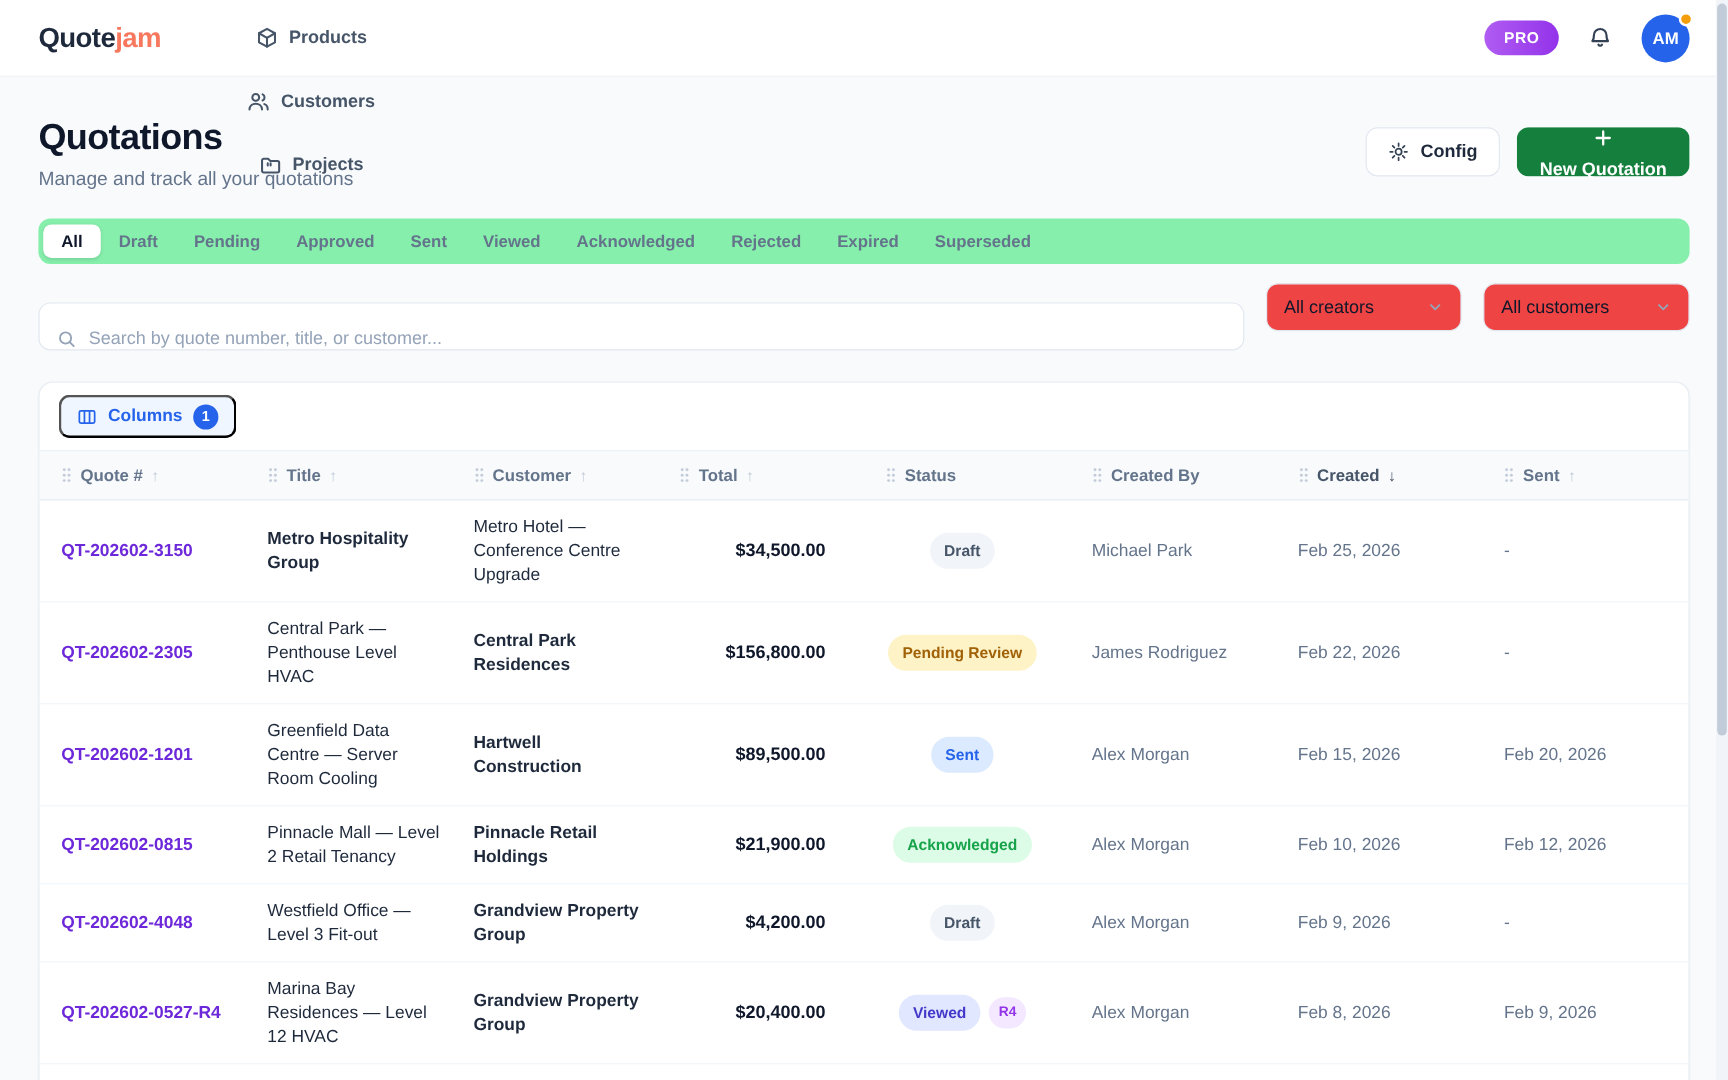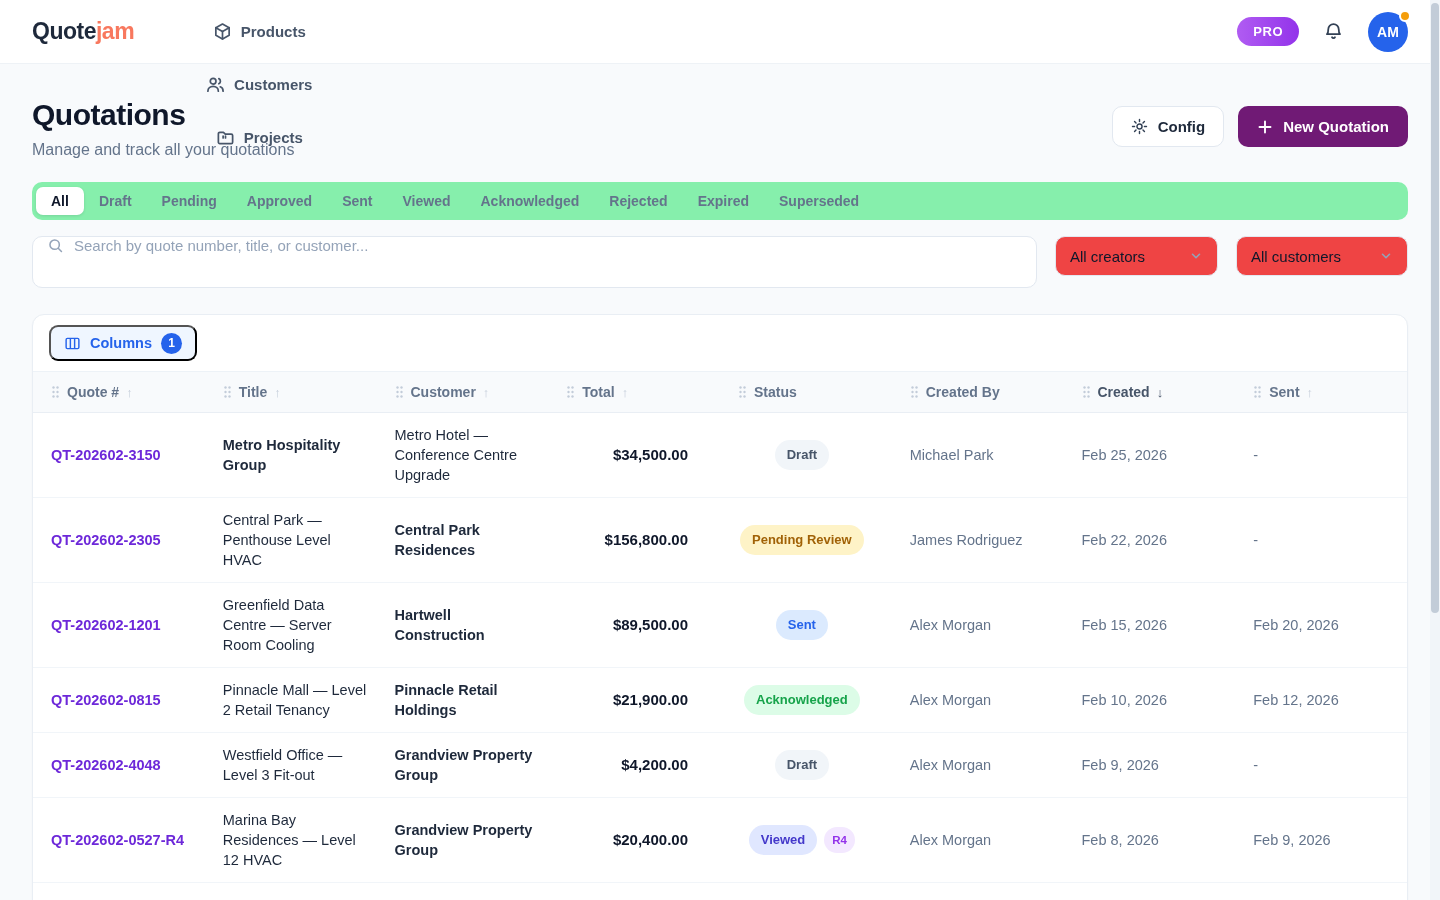--- a/index.html
+++ b/index.html
@@ -29,32 +29,32 @@
 
   
   .page { padding:0 32px; }
   .page-head { display:flex; justify-content:space-between; align-items:flex-start; margin-top:34px; }
   .page-title { font-size:30px; font-weight:800; color:#0F172A; letter-spacing:-0.5px; }
   .page-sub { margin-top:9px; font-size:16px; color:#64748B; }
   .head-actions { display:flex; gap:14px; margin-top:8px; }
   .btn { display:flex; align-items:center; gap:10px; height:41px; padding:0 18px;
     border-radius:10px; font-size:15px; font-weight:600; cursor:pointer; border:1px solid transparent; }
   .btn-secondary { background:#FFFFFF; border-color:#E2E8F0; color:#1E293B; }
-  .btn-primary { background:#701a75; color:#FFFFFF; }
+  .btn-primary { background:#15803d; color:#FFFFFF;flex-direction:column; }
 
   
   .tabs { margin-top:23px; background:#86efac; border-radius:10px; padding:4px;
     display:flex; align-items:center; height:38px; }
   .tab { padding:6px 15px; font-size:14px; font-weight:600; color:#64748B; border-radius:7px; cursor:pointer; }
   .tab.active { background:#FFFFFF; color:#0F172A; box-shadow:0 1px 3px rgba(15,23,42,0.12); }
 
   
   .filter-row { margin-top:16px; display:flex; gap:18px; }
-  .search-box { flex:1; height:52px; background:#FFFFFF; border:1px solid #E2E8F0; border-radius:10px;
-    display:flex; align-items:flex-start; padding:0 14px; gap:10px; }
+  .search-box { flex:1; height:40px; background:#FFFFFF; border:1px solid #E2E8F0; border-radius:10px;
+    display:flex; align-items:flex-end; padding:0 14px; gap:10px;margin-top:16px; }
   .search-box input { border:none; outline:none; flex:1; font-size:15px; color:#1E293B;
     font-family:"Liberation Sans","DejaVu Sans",sans-serif; background:transparent; }
   .search-box input::placeholder { color:#94A3B8; }
   .select { width:163px; height:40px; background:#ef4444; border:1px solid #E2E8F0; border-radius:10px;
     display:flex; align-items:center; justify-content:space-between; padding:0 14px; font-size:15px;
     color:#0F172A; cursor:pointer; }
   .select + .select { width:172px; }
 
   
   .card { margin-top:26px; background:#FFFFFF; border:1px solid #E9EEF4; border-radius:12px;

